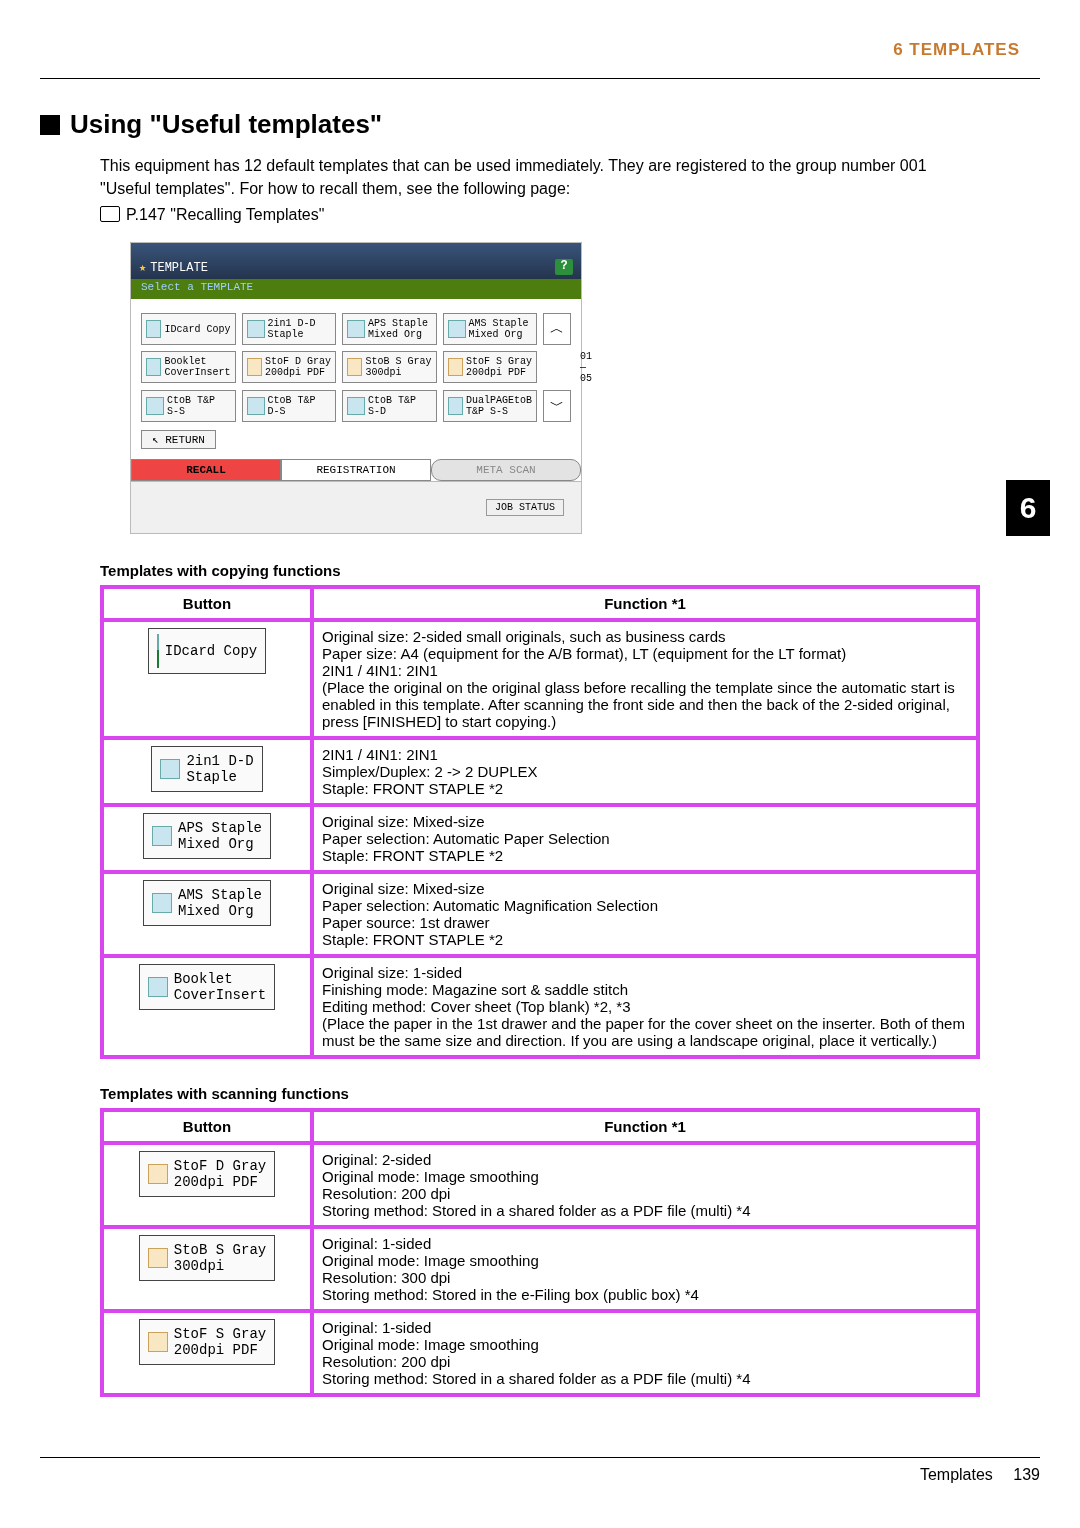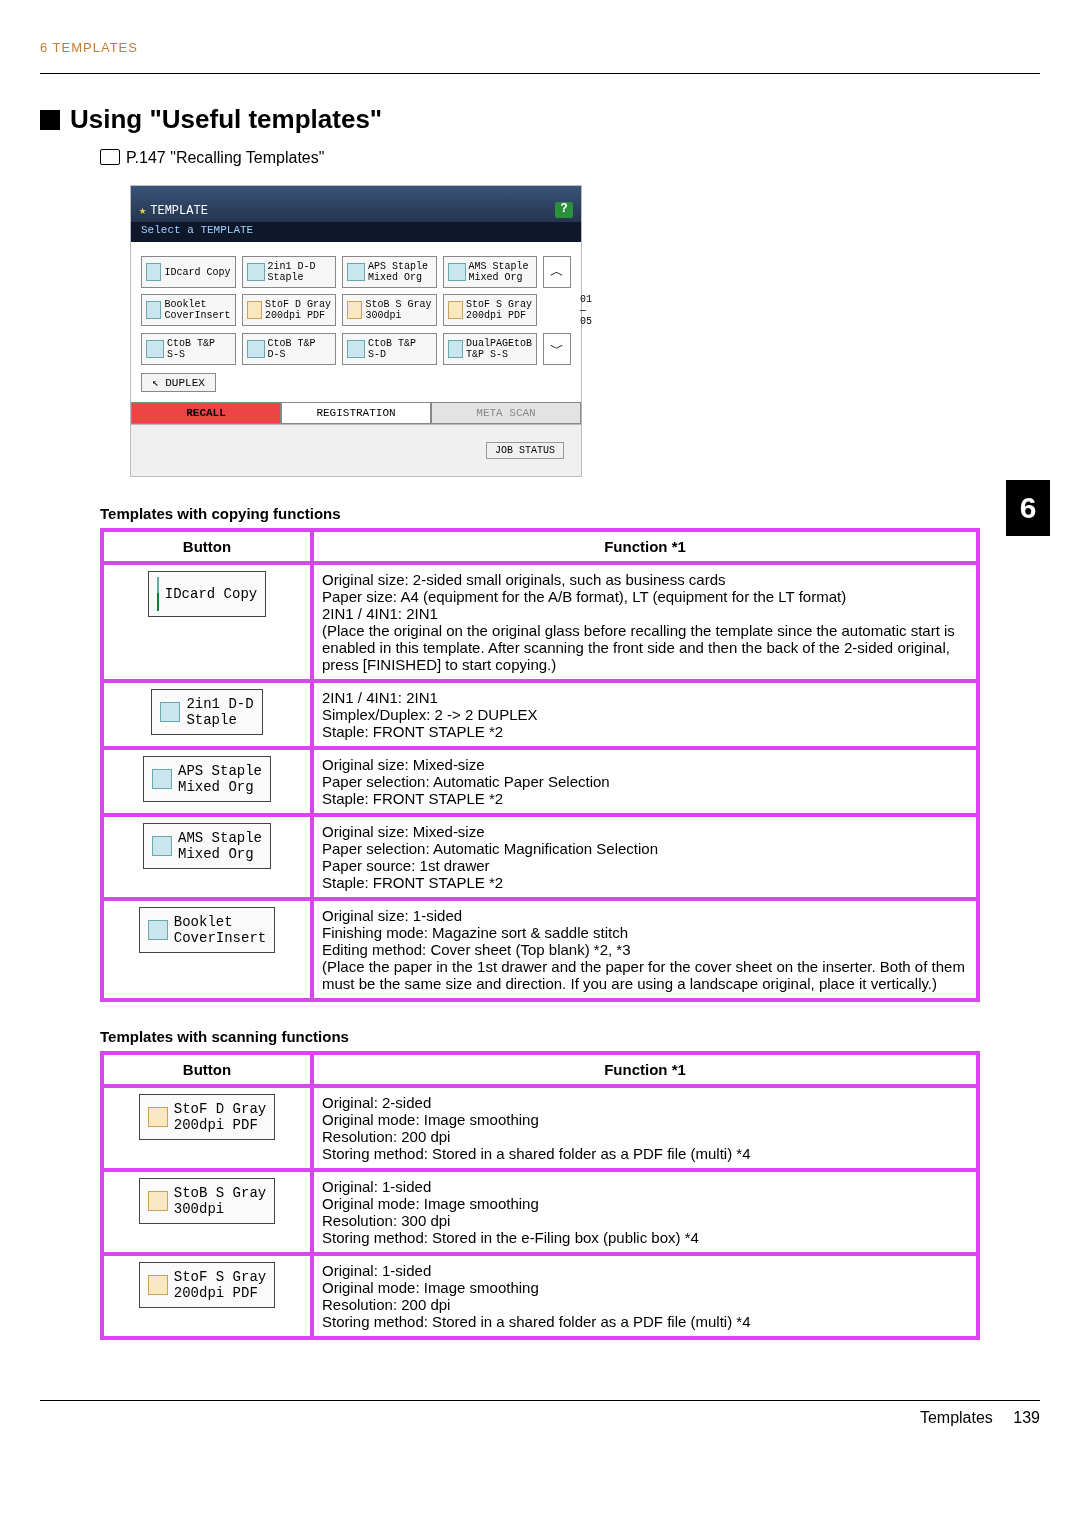--- a/index.html
+++ b/index.html
@@ -10,23 +10,24 @@
     width:1080px;
     box-sizing:border-box;
   }
   .page {
     width:1000px;
     margin:0 auto;
     padding:40px 0 30px 0;
     position:relative;
   }
   .header-right {
+    text-align:right;
     color:#c77a2e;
-    font-size:13px;
-    font-weight:normal;
+    font-size:17px;
+    font-weight:bold;
     letter-spacing:1px;
     padding-right:20px;
   }
   hr.rule { border:none; border-top:1px solid #000; margin:18px 0 30px 0; width:100%; }
   h2.section {
     font-size:26px; margin:0 0 14px 0; font-weight:bold;
   }
   h2.section .sq { display:inline-block; width:20px; height:20px; background:#000; margin-right:10px; vertical-align:-2px;}
   .intro { font-size:16px; line-height:1.45; margin:0 0 6px 60px; width:880px;}
   .pref { margin-left:60px; font-size:16px; }
@@ -40,37 +41,37 @@
     font-family:"Courier New", monospace;
     font-size:12px;
   }
   .shot .bar {
     background:linear-gradient(#39547a,#24344d);
     color:#fff; padding:16px 8px 4px 8px;
     display:flex; align-items:center; justify-content:space-between;
   }
   .shot .bar .star{color:#f5c845; margin-right:4px;}
   .shot .bar .q{ background:#2c8f3b; color:#fff; width:18px; height:16px; text-align:center; font-weight:bold; border-radius:2px;}
-  .shot .sub{color:#9fd0ff; font-size:11px; padding:2px 10px 6px 10px; background:#0f172a;}
+  .shot .sub{color:#9fd0ff; font-size:11px; padding:2px 10px 6px 10px; background:#4d7c0f;}
   .shot .panel{background:#fff; padding:14px 10px 6px 10px;}
   .tgrid{display:grid; grid-template-columns:repeat(4,1fr) 28px; gap:6px;}
   .tpl{
     border:1px solid #888; height:30px; background:#f7f7f7;
     display:flex; align-items:center; padding:0 4px; font-size:10px;
     white-space:pre; overflow:hidden;
   }
   .tpl .ic{width:16px;height:16px; background:#c9e5f0; border:1px solid #6aa; margin-right:3px;}
   .tpl .ic.s{background:#f9e7c4; border-color:#caa25a;}
   .arrow{border:1px solid #888; display:flex; align-items:center; justify-content:center; font-size:14px;}
   .pg{display:flex; align-items:center; justify-content:center; font-size:10px; flex-direction:column;margin-left:43px;}
   .returnb{border:1px solid #888; background:#f4f4f4; display:inline-block; padding:2px 10px; font-size:11px; margin:8px 0 4px 0;}
   .tabs{display:flex;}
   .tabs .t{flex:1; border:1px solid #888; text-align:center; padding:4px 0; font-size:11px;}
   .tabs .t.sel{background:#ef4444; font-weight:bold;}
-  .tabs .t.dim{background:#e3e3e3; color:#888;}
+  .tabs .t.dim{background:#e3e3e3; color:#888;border-radius:10px;}
   .jobstat{display:flex; justify-content:flex-end; background:#f0f0f0; border-top:1px solid #bbb;}
   .jobstat span{border:1px solid #999; font-size:10px; padding:2px 8px; margin:17px;}
 
   
   .sidetab{
     position:absolute; right:-10px; top:480px;
     width:44px; height:56px; background:#000; color:#fff;
     display:flex; align-items:center; justify-content:center;
     font-size:30px; font-weight:bold;
   }
@@ -103,20 +104,21 @@
 <body>
 
 <div class="page">
   <div class="header-right">6 TEMPLATES</div>
   <hr class="rule">
 
   <h2 class="section">
     <span class="sq"></span><span>Using "Useful templates"</span>
   </h2>
 
+  <p class="intro">This equipment has 12 default templates that can be used immediately. They are registered to the group number 001 "Useful templates". For how to recall them, see the following page:</p>
   <div class="pref">
     <span class="book"></span><span>P.147 "Recalling Templates"</span>
   </div>
 
   <div class="shot">
     <div class="bar">
       <div><span class="star">★</span><span>TEMPLATE</span></div>
       <div class="q">?</div>
     </div>
     <div class="sub">Select a TEMPLATE</div>
@@ -146,21 +148,21 @@
         <div class="tpl"><span class="ic"></span><span>CtoB T&amp;P
 S-S</span></div>
         <div class="tpl"><span class="ic"></span><span>CtoB T&amp;P
 D-S</span></div>
         <div class="tpl"><span class="ic"></span><span>CtoB T&amp;P
 S-D</span></div>
         <div class="tpl"><span class="ic"></span><span>DualPAGEtoB
 T&amp;P S-S</span></div>
         <div class="arrow">﹀</div>
       </div>
-      <div class="returnb">↖ <span>DUPLEX</span></div>
+      <div class="returnb">↖ <span>RETURN</span></div>
     </div>
     <div class="tabs">
       <div class="t sel">RECALL</div>
       <div class="t">REGISTRATION</div>
       <div class="t dim">META SCAN</div>
     </div>
     <div class="jobstat">
         <span>JOB STATUS</span>
       </div>
   </div>

